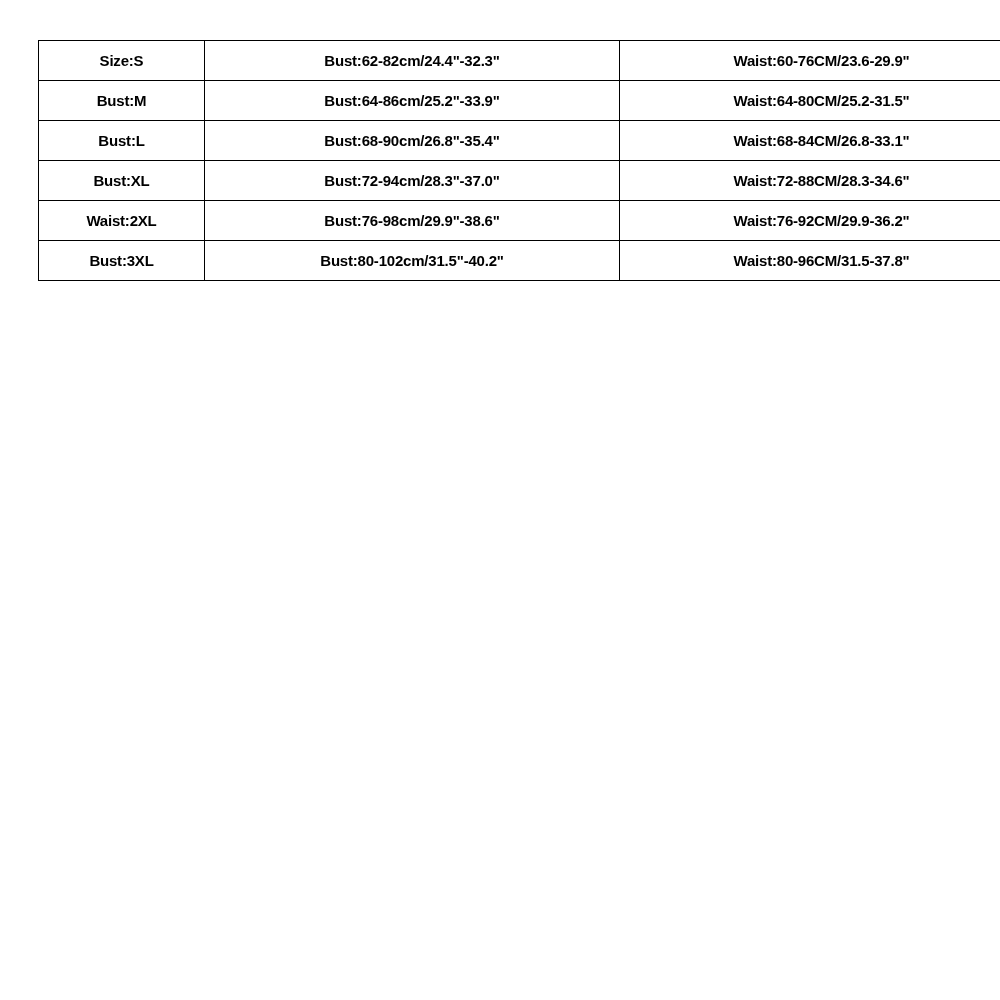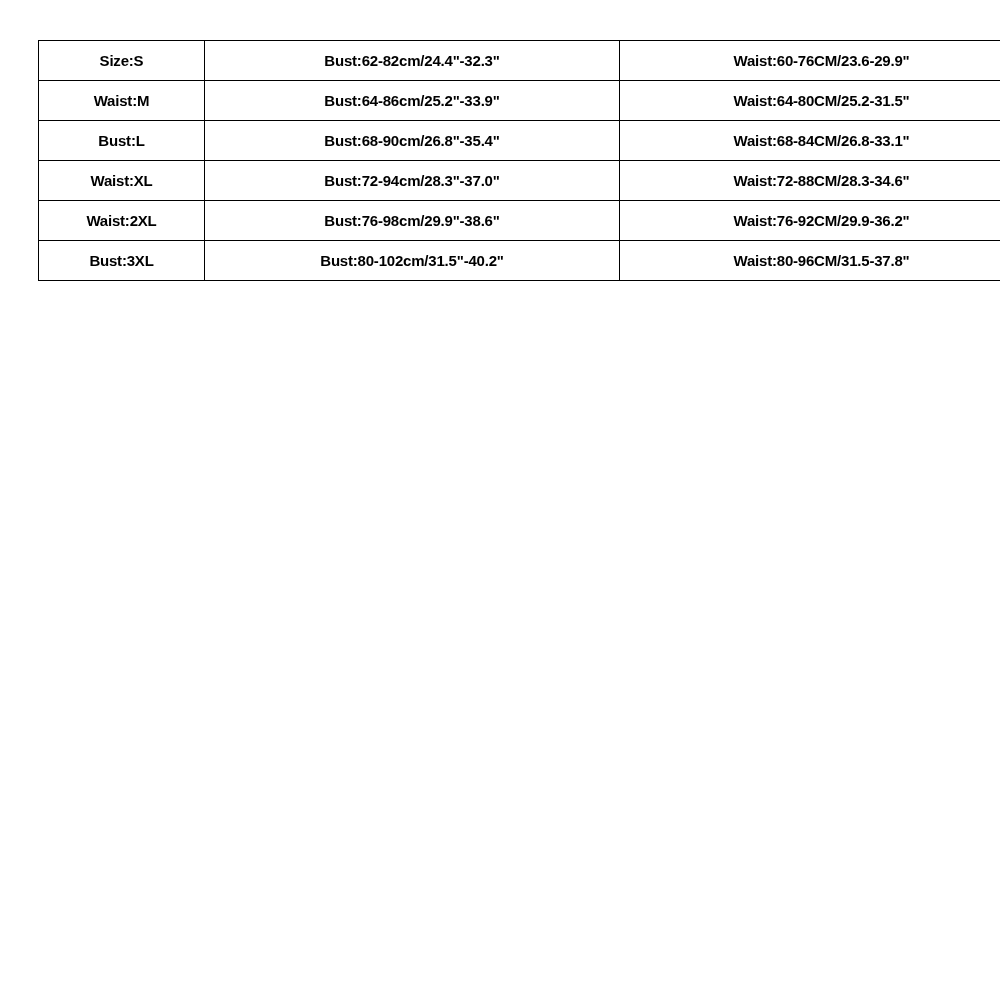--- a/index.html
+++ b/index.html
@@ -60,31 +60,31 @@
 <div class="page">
   <div class="size-table-wrap">
     <table class="size-table">
       <tbody>
         <tr>
           <td class="col-size">Size:S</td>
           <td class="col-bust">Bust:62-82cm/24.4"-32.3"</td>
           <td class="col-waist">Waist:60-76CM/23.6-29.9"</td>
         </tr>
         <tr>
-          <td class="col-size">Waist:M</td>
+          <td class="col-size">Bust:M</td>
           <td class="col-bust">Bust:64-86cm/25.2"-33.9"</td>
           <td class="col-waist">Waist:64-80CM/25.2-31.5"</td>
         </tr>
         <tr>
           <td class="col-size">Bust:L</td>
           <td class="col-bust">Bust:68-90cm/26.8"-35.4"</td>
           <td class="col-waist">Waist:68-84CM/26.8-33.1"</td>
         </tr>
         <tr>
-          <td class="col-size">Waist:XL</td>
+          <td class="col-size">Bust:XL</td>
           <td class="col-bust">Bust:72-94cm/28.3"-37.0"</td>
           <td class="col-waist">Waist:72-88CM/28.3-34.6"</td>
         </tr>
         <tr>
           <td class="col-size">Waist:2XL</td>
           <td class="col-bust">Bust:76-98cm/29.9"-38.6"</td>
           <td class="col-waist">Waist:76-92CM/29.9-36.2"</td>
         </tr>
         <tr>
           <td class="col-size">Bust:3XL</td>

